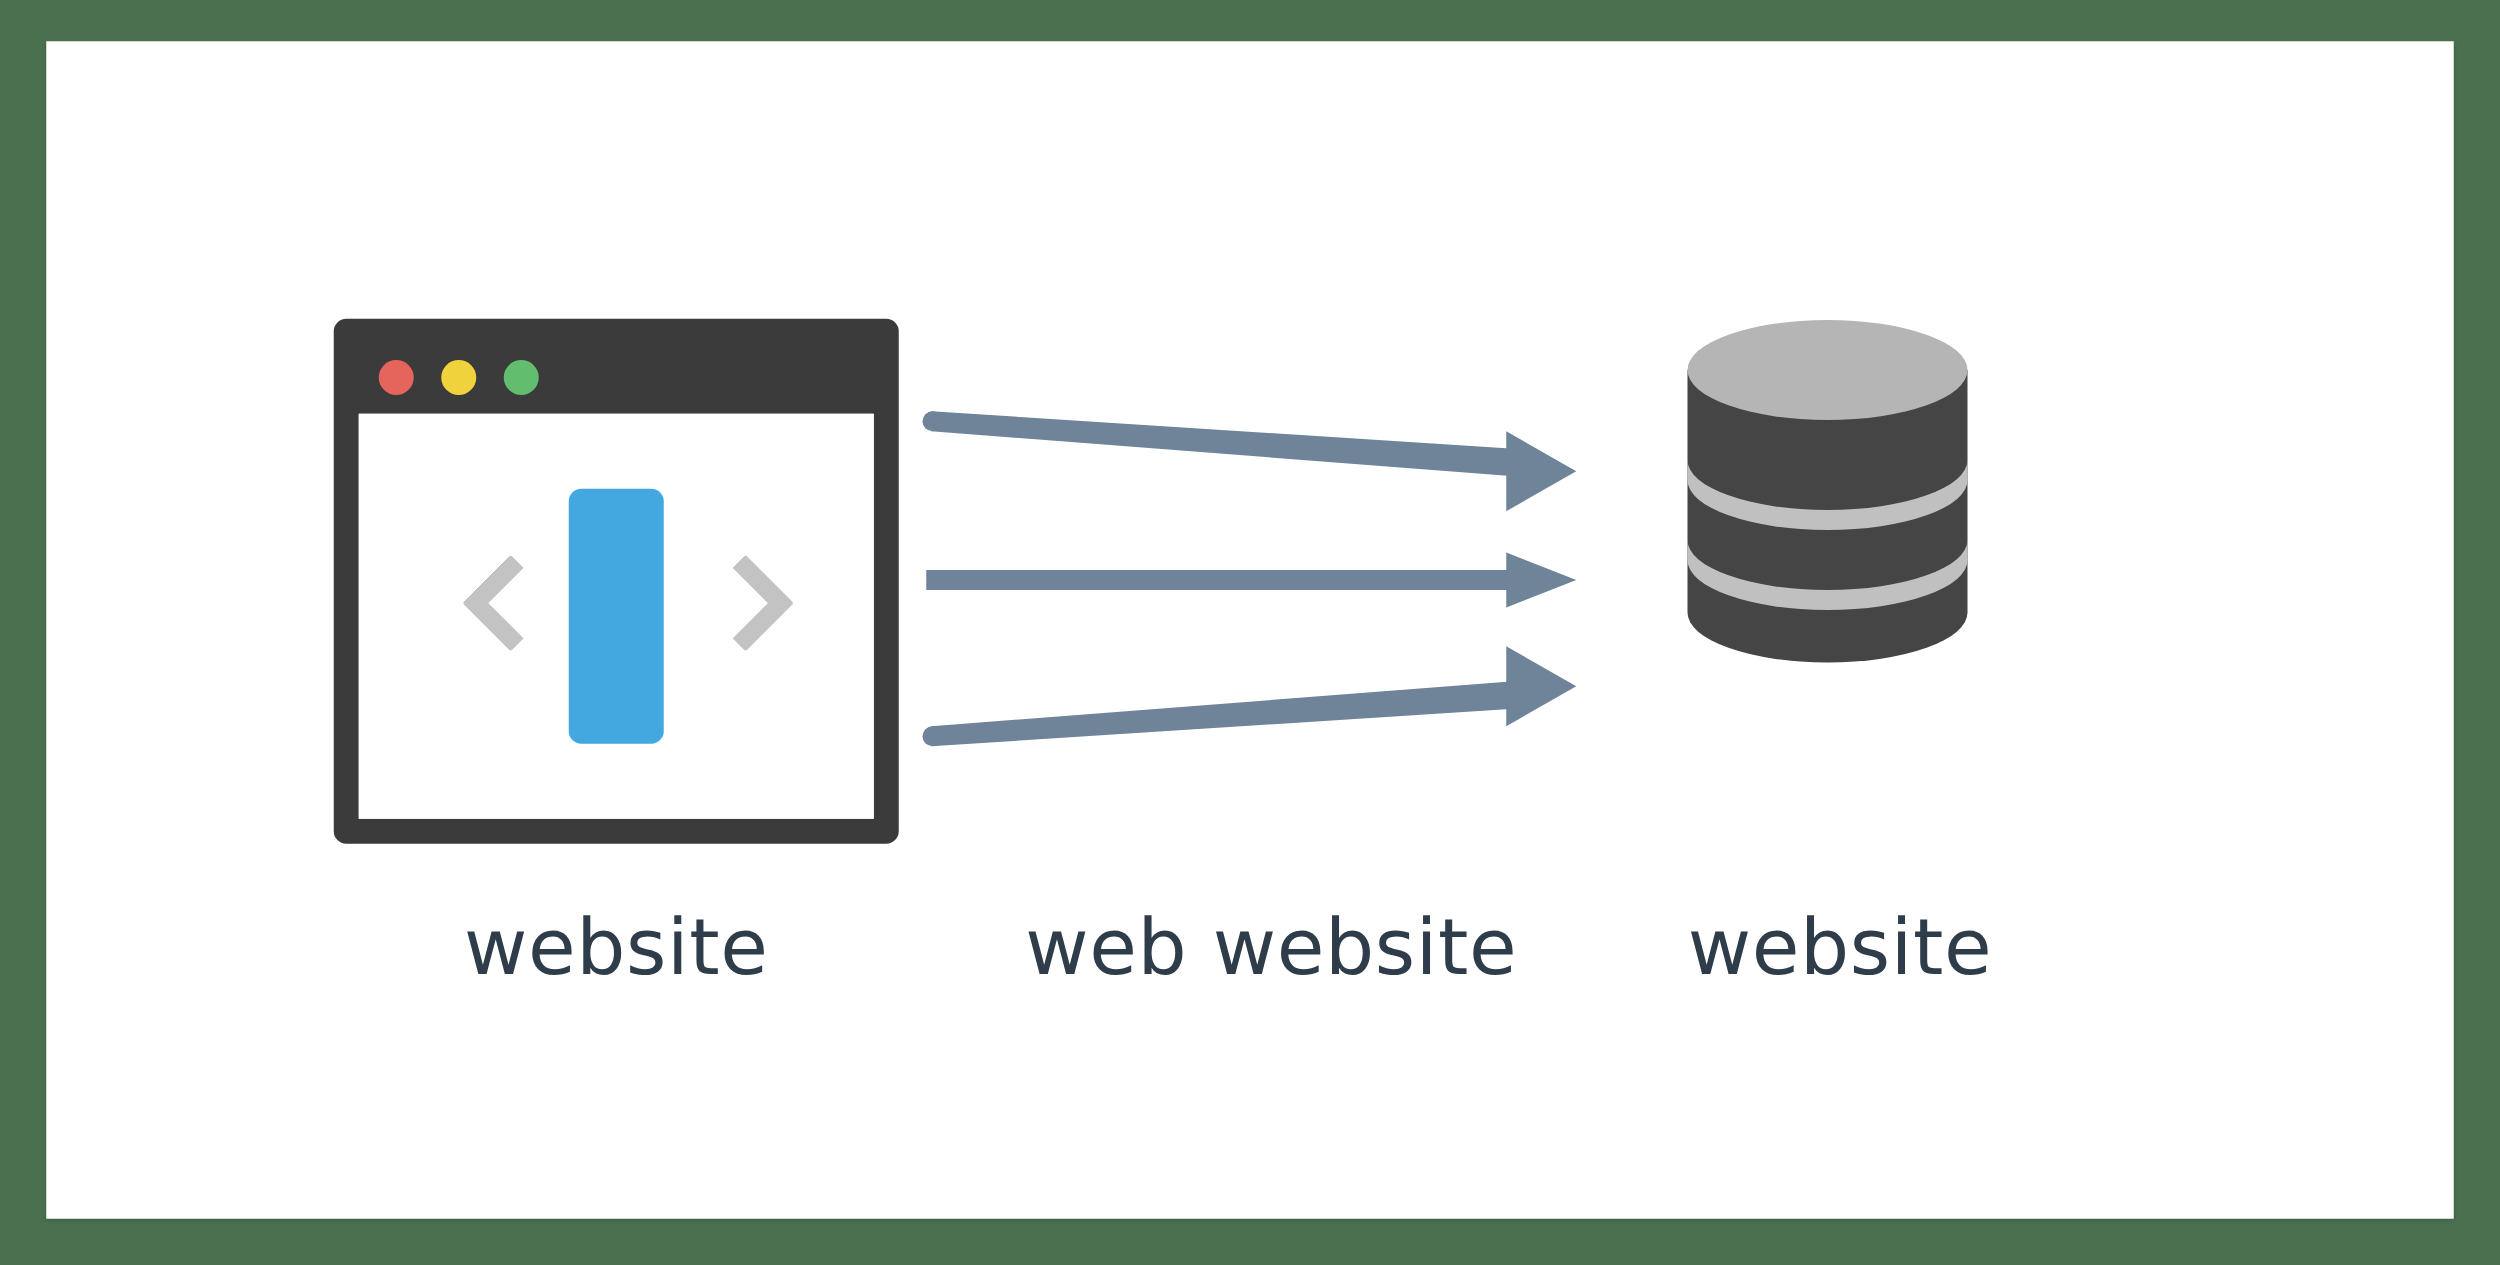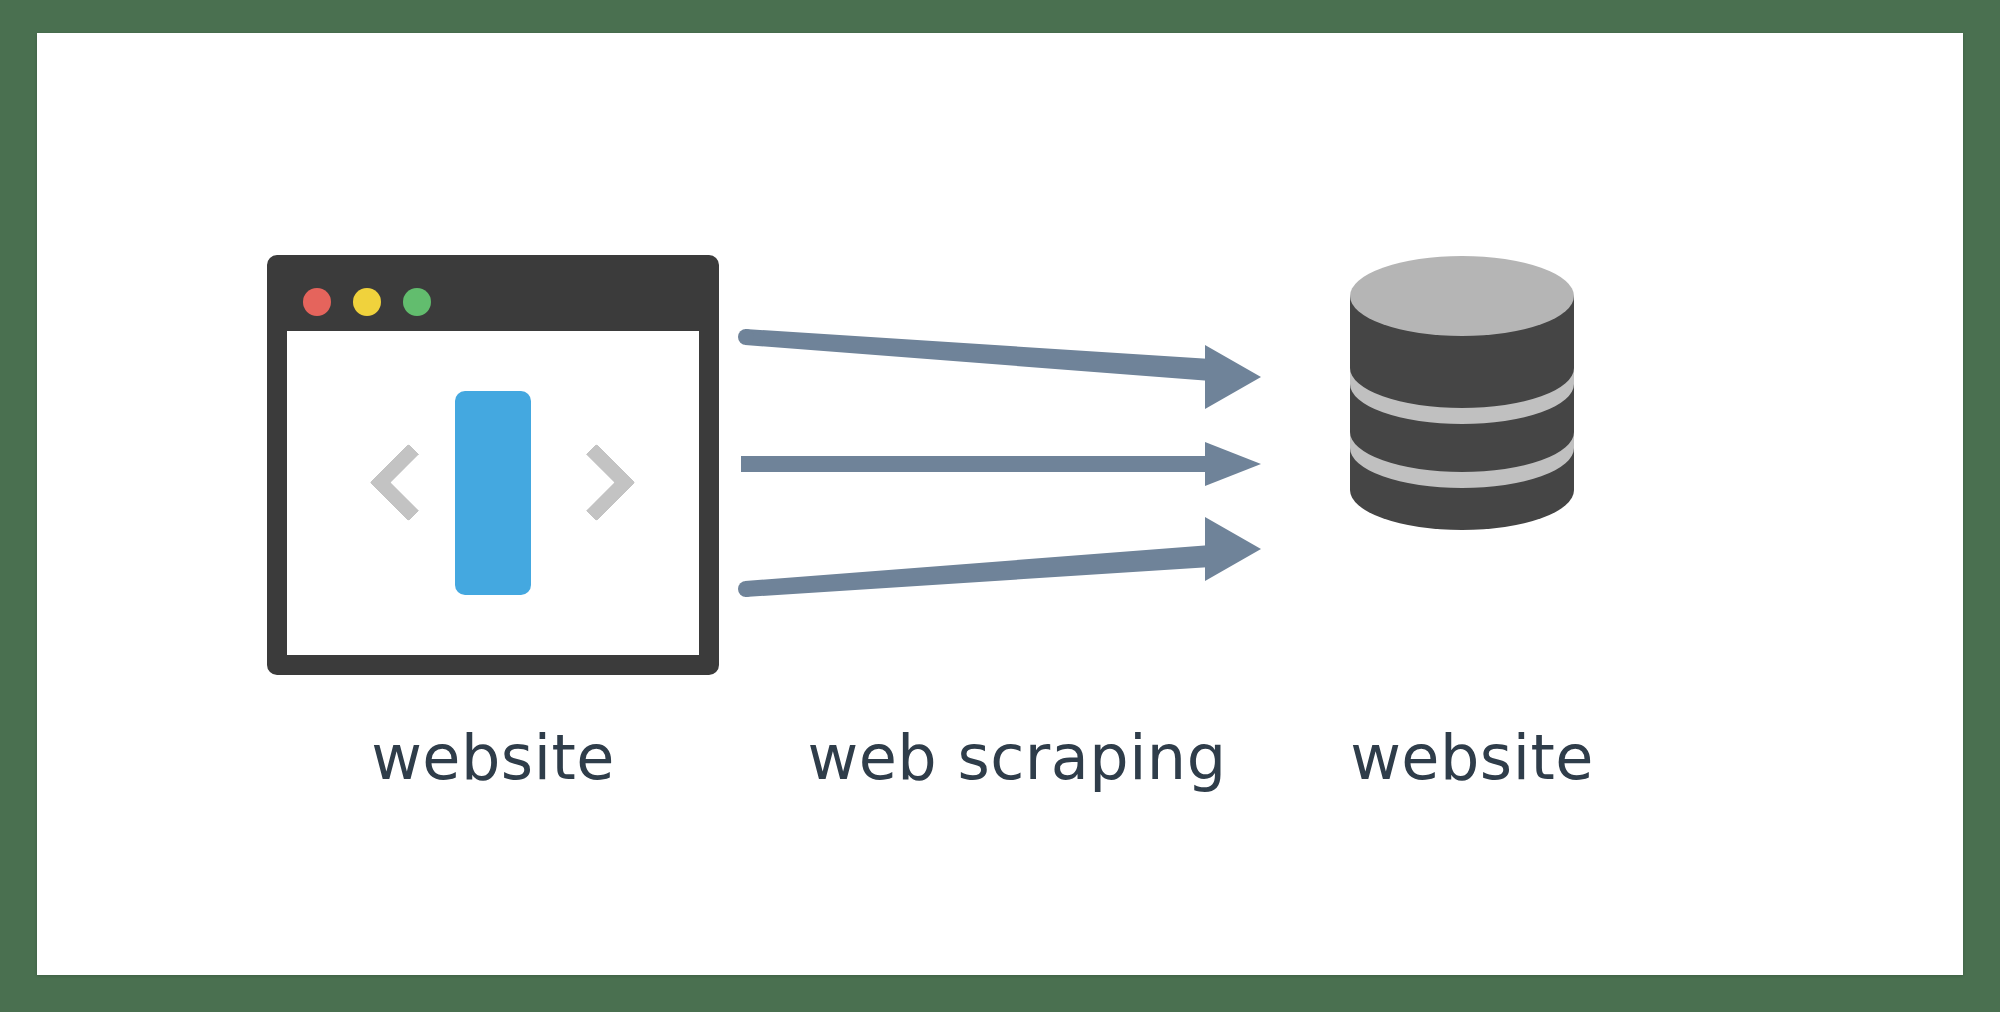--- a/index.html
+++ b/index.html
@@ -199,18 +199,18 @@
         <path d="M 43,58 L 43,252 A 112,40 0 0 0 267,252 L 267,58 Z" fill="#454545"></path>
 
         <ellipse cx="155" cy="58" rx="112" ry="40" fill="#b5b5b5"></ellipse>
 
         <path d="M 43,130 A 112,40 0 0 0 267,130 L 267,146 A 112,40 0 0 1 43,146 Z" fill="#c0c0c0"></path>
 
         <path d="M 43,194 A 112,40 0 0 0 267,194 L 267,210 A 112,40 0 0 1 43,210 Z" fill="#c0c0c0"></path>
       </svg>
 
       <div class="label label-website">website</div>
-      <div class="label label-scraping">web scraping</div>
+      <div class="label label-scraping">web website</div>
       <div class="label label-database">website</div>
 
     </div>
   </div>
 </div>
 
 </body></html>

